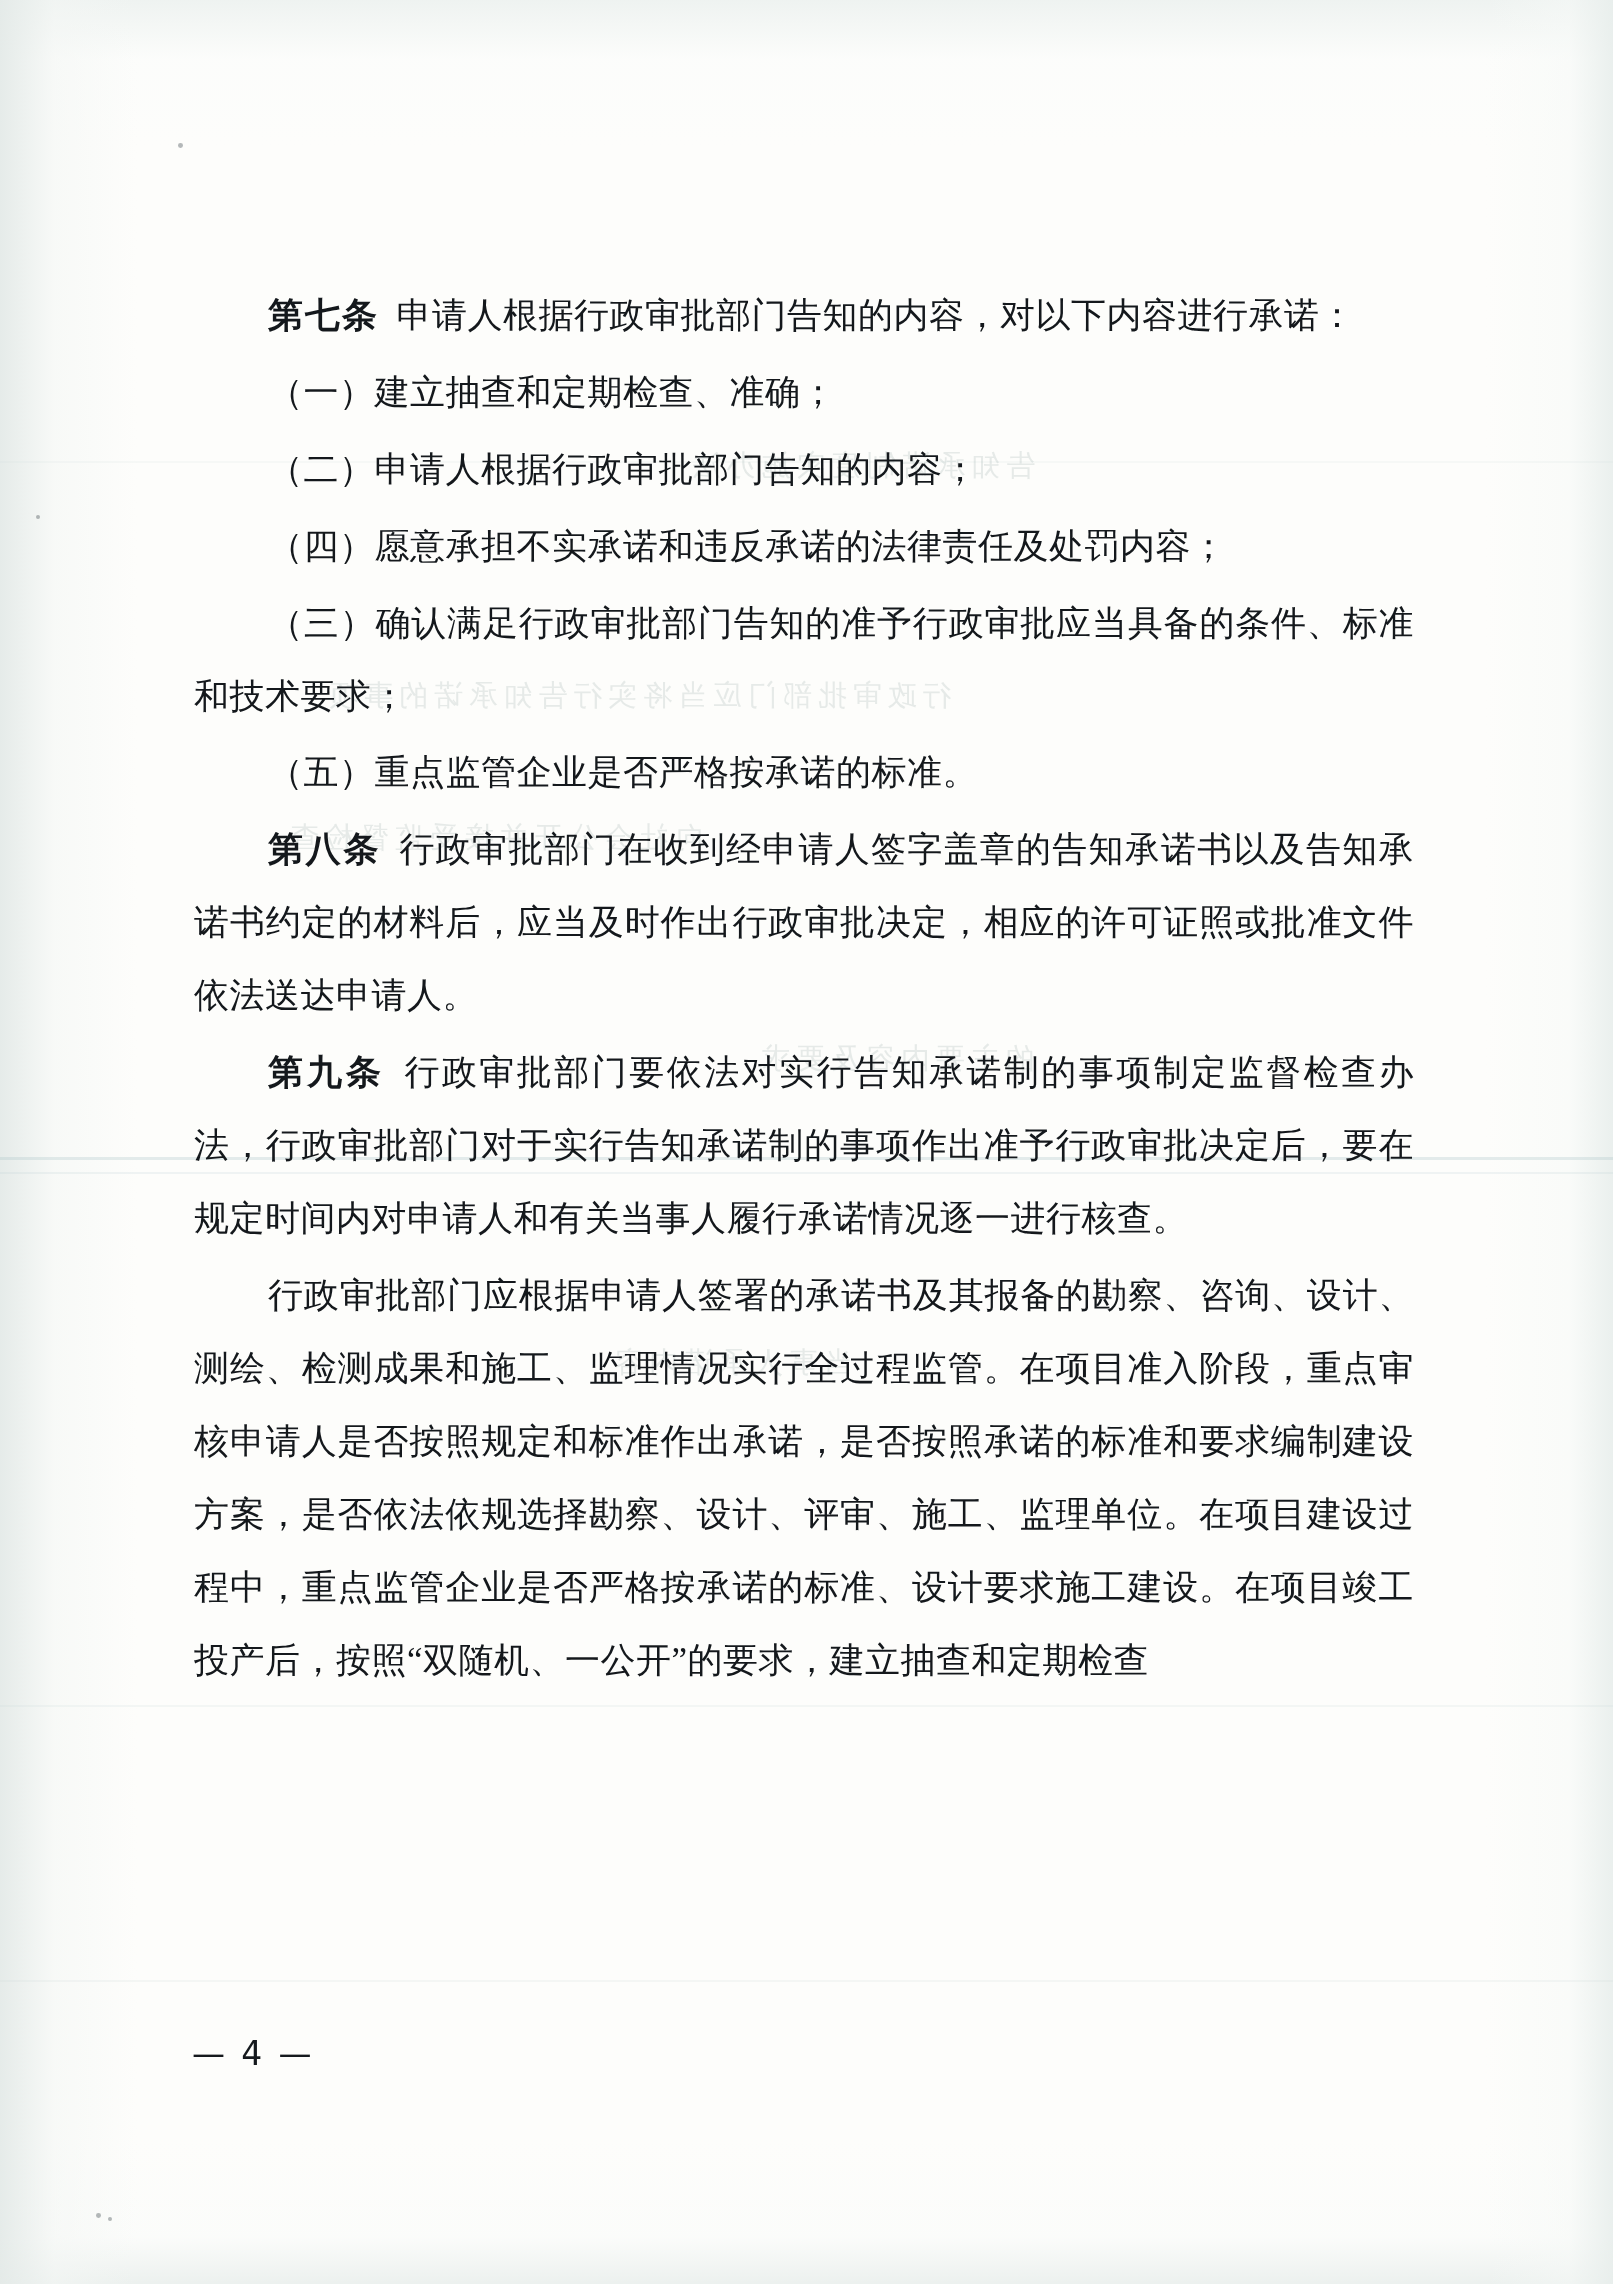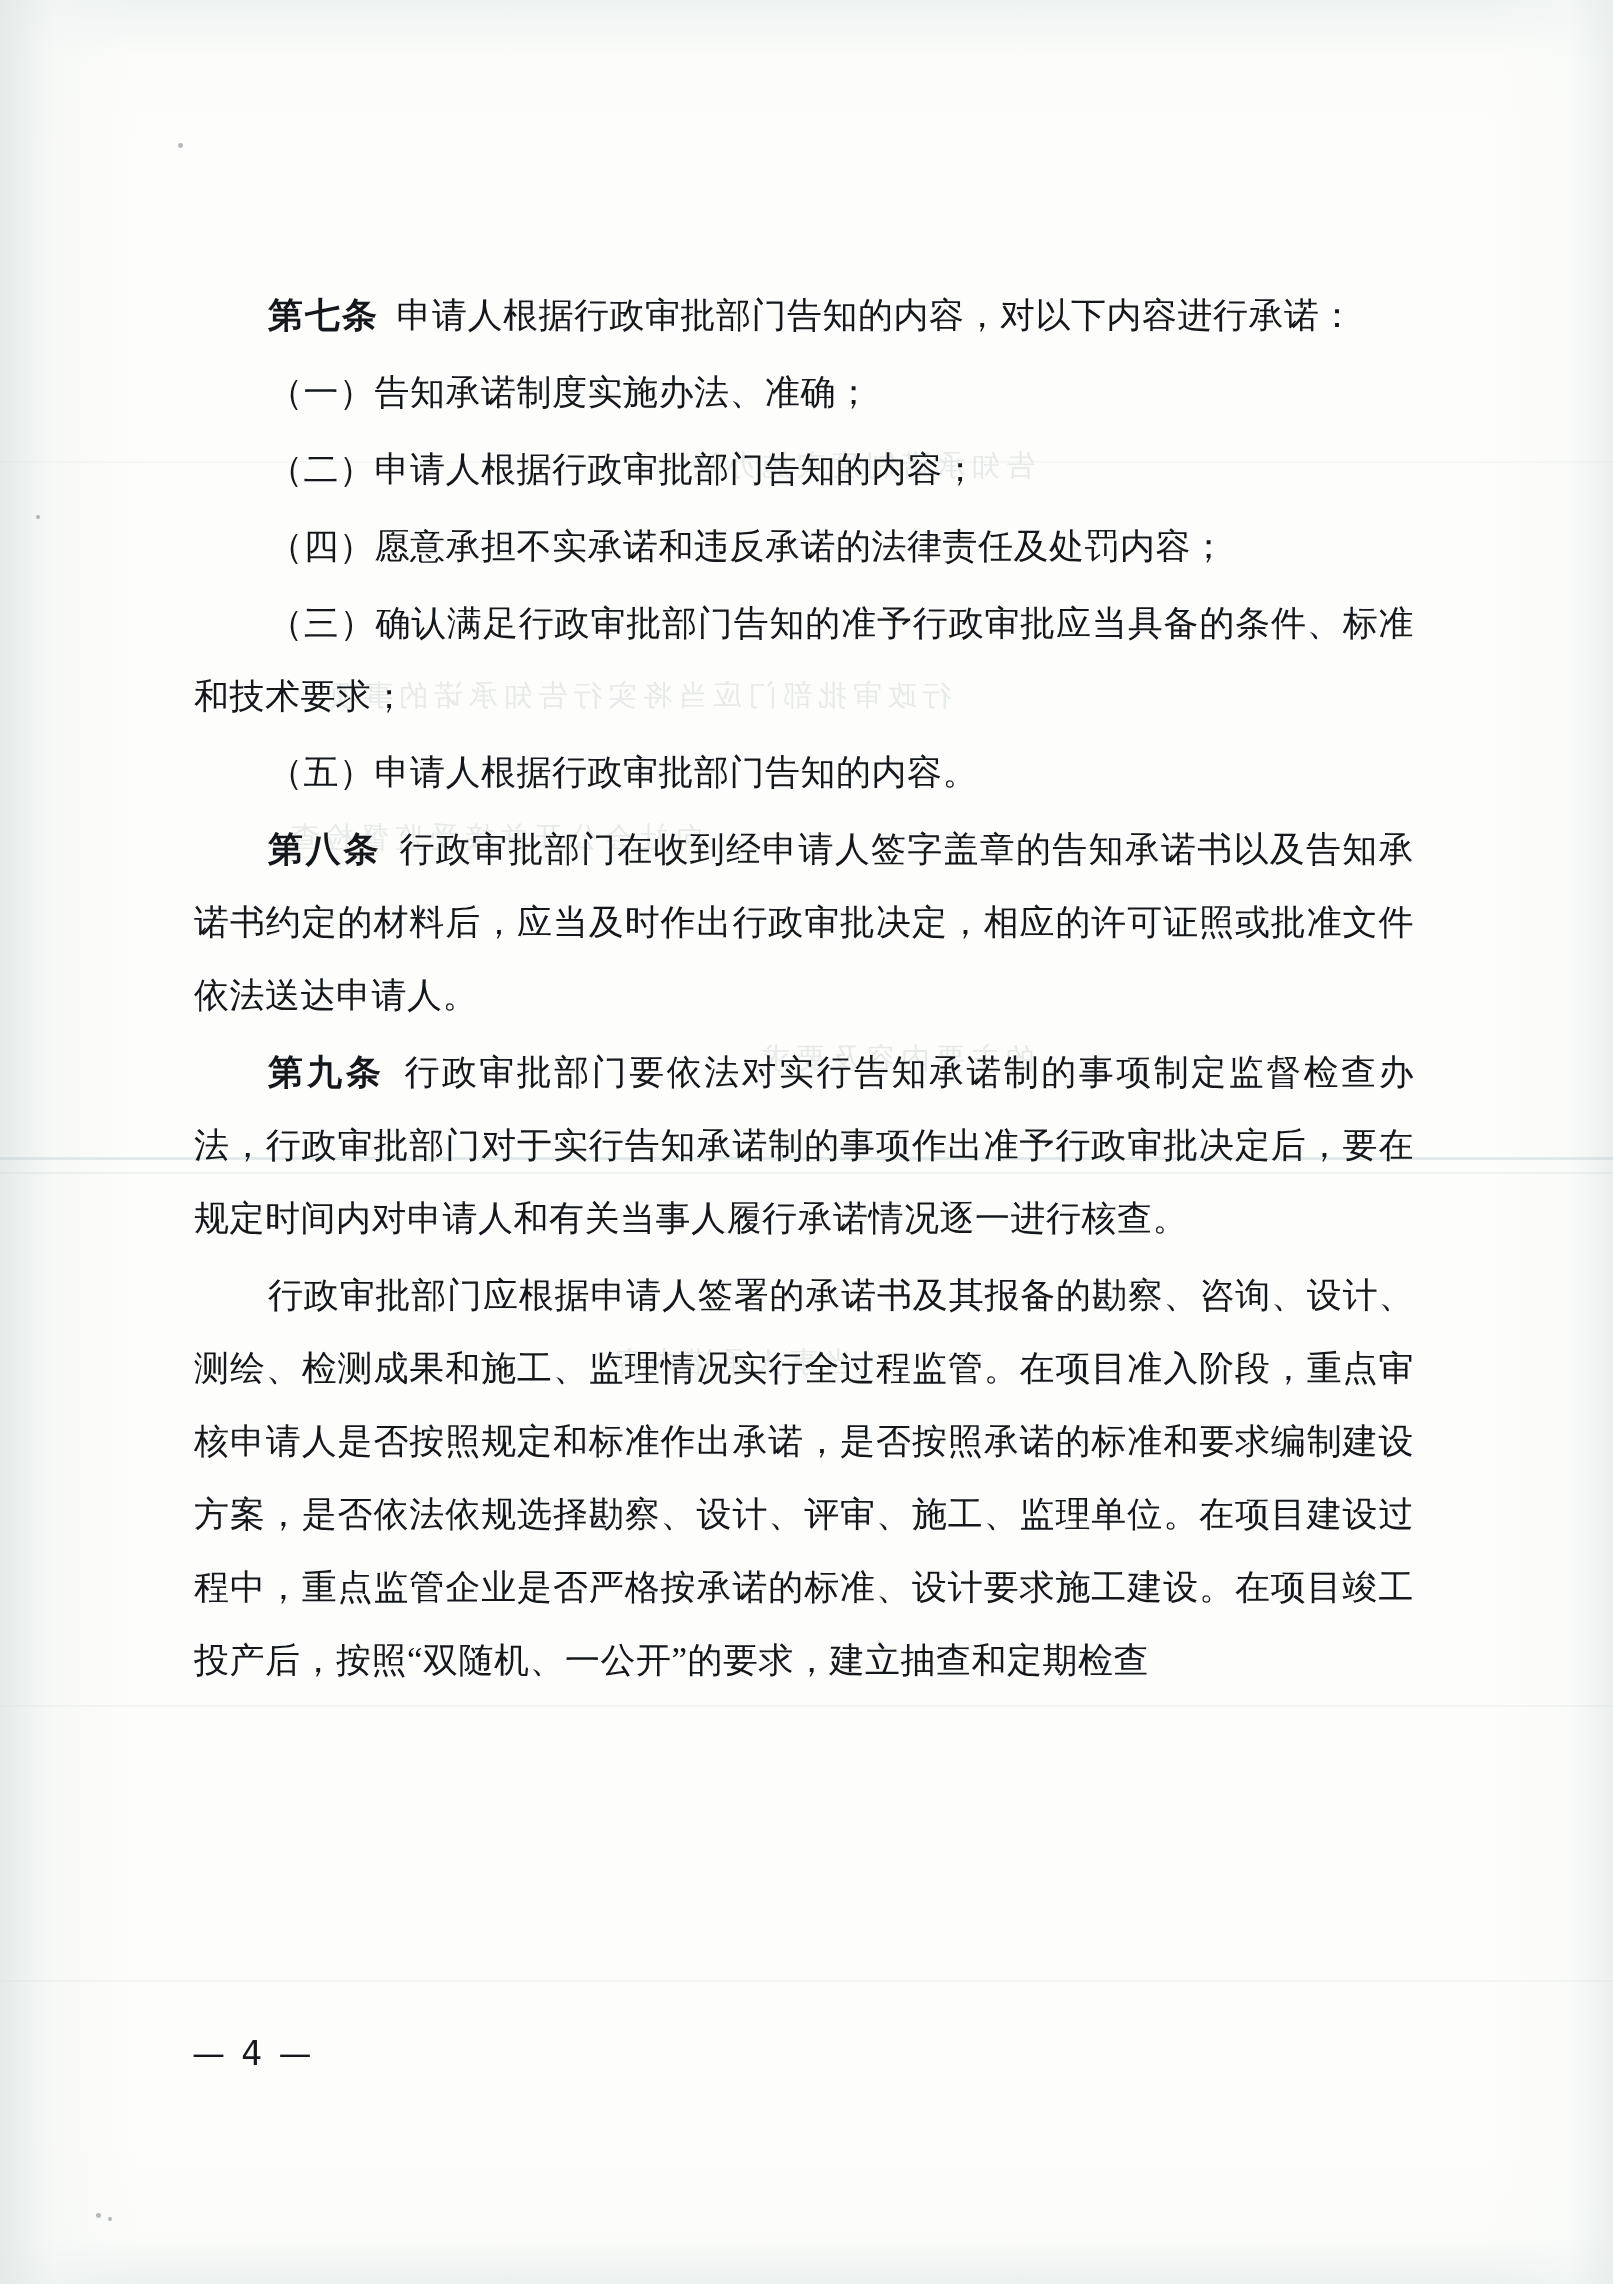--- a/index.html
+++ b/index.html
@@ -115,29 +115,29 @@
 
   <div class="speck" style="left:178px; top:143px; width:4.9px; height:4.9px;"></div>
   <div class="speck" style="left:36px; top:515px; width:3.9px; height:3.9px;"></div>
   <div class="speck" style="left:96px; top:2213px; width:4.9px; height:4.9px;"></div>
   <div class="speck" style="left:108px; top:2217px; width:3.9px; height:3.9px;"></div>
 
   <div id="content">
 
     <p class="indent"><span class="artnum">第七条</span><span class="gap"></span><span>申请人根据行政审批部门告知的内容，对以下内容进行承诺：</span></p>
 
-    <p class="indent2"><span>（一）告知承诺制度实施办法、准确；</span></p>
+    <p class="indent2"><span>（一）建立抽查和定期检查、准确；</span></p>
 
     <p class="indent2"><span>（二）申请人根据行政审批部门告知的内容；</span></p>
 
     <p class="indent2"><span>（四）愿意承担不实承诺和违反承诺的法律责任及处罚内容；</span></p>
 
     <p class="indent2"><span>（三）确认满足行政审批部门告知的准予行政审批应当具备的条件、标准和技术要求；</span></p>
 
-    <p class="indent2"><span>（五）申请人根据行政审批部门告知的内容。</span></p>
+    <p class="indent2"><span>（五）重点监管企业是否严格按承诺的标准。</span></p>
 
     <p class="indent"><span class="artnum">第八条</span><span class="gap"></span><span>行政审批部门在收到经申请人签字盖章的告知承诺书以及告知承诺书约定的材料后，应当及时作出行政审批决定，相应的许可证照或批准文件依法送达申请人。</span></p>
 
     <p class="indent"><span class="artnum">第九条</span><span class="gap"></span><span>行政审批部门要依法对实行告知承诺制的事项制定监督检查办法，行政审批部门对于实行告知承诺制的事项作出准予行政审批决定后，要在规定时间内对申请人和有关当事人履行承诺情况逐一进行核查。</span></p>
 
     <p class="indent"><span>行政审批部门应根据申请人签署的承诺书及其报备的勘察、咨询、设计、测绘、检测成果和施工、监理情况实行全过程监管。在项目准入阶段，重点审核申请人是否按照规定和标准作出承诺，是否按照承诺的标准和要求编制建设方案，是否依法依规选择勘察、设计、评审、施工、监理单位。在项目建设过程中，重点监管企业是否严格按承诺的标准、设计要求施工建设。在项目竣工投产后，按照“双随机、一公开”的要求，建立抽查和定期检查</span></p>
 
   </div>
 
   <div id="pagenum">— 4 —</div>

